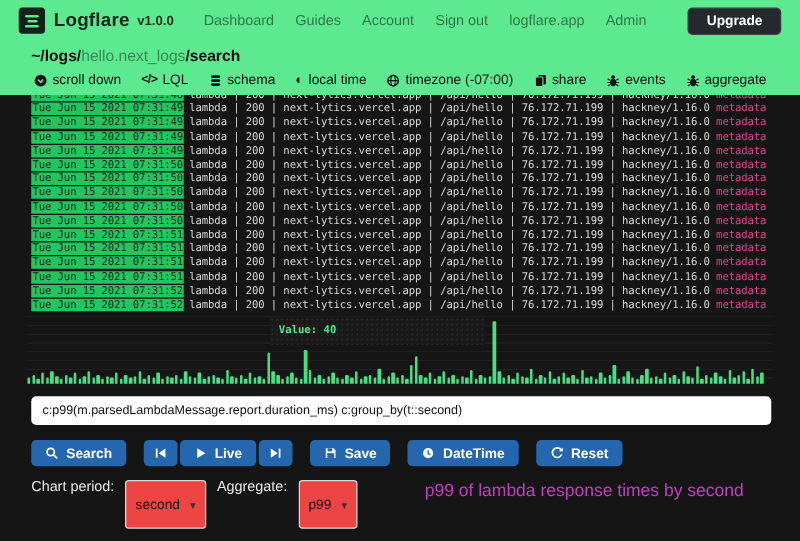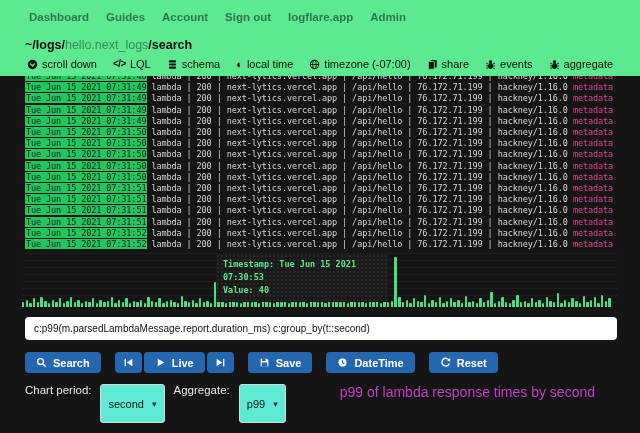--- a/index.html
+++ b/index.html
@@ -16,21 +16,21 @@
   }
   .brand { display: flex; align-items: center; gap: 7px; cursor: pointer; }
   .logo-tile {
     width: 21px; height: 21px; background: #10231a; border-radius: 3px;
     display: flex; flex-direction: column; justify-content: center; align-items: center; gap: 2px;
   }
   .logo-tile i { display: block; width: 11px; height: 2px; background: #5ce98f; border-radius: 1px; }
   .logo-tile i.mid { width: 8px; }
   .brand-name { font-size: 15px; font-weight: 700; color: #10231a; letter-spacing: 0.2px; }
   .brand-ver { font-size: 10.5px; font-weight: 600; color: #143122; margin-left: -1px; }
-  .nav-menu { display: flex; align-items: flex-start; gap: 17px; margin-left: 14px; flex: 1; font-weight: bold; }
+  .nav-menu { display: flex; align-items: flex-start; gap: 17px; margin-left: 24px; flex: 1; }
   .nav-link {
     font-size: 11.5px; color: rgba(0,0,0,0.5); text-decoration: none; cursor: pointer;
   }
   .upgrade-btn {
     background: #25292d; color: #fff; border: 1px solid #3a3f44; border-radius: 4px;
     font-size: 11px; font-weight: 600; height: 22px; padding: 0 14px; cursor: pointer;
     font-family: "Liberation Sans", sans-serif;
   }
   .breadcrumb {
     padding: 5px 0 2px 25px; font-size: 12.5px; font-weight: 600; color: #0d0d0d;
@@ -86,41 +86,51 @@
   .btn {
     background: #2467af; color: #fff; border: none; border-radius: 4px; cursor: pointer;
     height: 21px; padding: 0 11px; display: inline-flex; align-items: center; gap: 6px;
     font-family: "Liberation Sans", sans-serif; font-size: 11px; font-weight: 600;
   }
   .btn-group { display: inline-flex; gap: 2px; }
   .btn.sq { padding: 0 8px; }
   .controls { margin: 11px 45px 0 25px; display: flex; align-items: flex-start; gap: 9px; }
   .ctl-label { font-size: 11.5px; color: #e8e8e8; }
   .select {
-    background: #5eead4; border: 1px solid #d8d8d8; border-radius: 3px; height: 39px;
+    background: #ef4444; border: 1px solid #d8d8d8; border-radius: 3px; height: 39px;
     display: inline-flex; align-items: center; gap: 8px; padding: 14px 7px; cursor: pointer;
     font-size: 11px; color: #111;
   }
   .select .caret { font-size: 9px; color: #333; }
   .chart-note { margin-left: auto; font-size: 14px; color: #c43ec4; }
   .elapsed { margin: 10px 0 0 25px; font-size: 10px; color: #b9b9b9; }
 </style>
 </head>
 <body>
 
 <div class="header">
   <div class="navbar">
+    <div class="brand">
+      <span class="logo-tile">
+          <i></i>
+          <i class="mid"></i>
+          <i></i>
+        </span>
+      <span class="brand-name">Logflare</span>
+      <span class="brand-ver">v1.0.0</span>
+    </div>
     <nav class="nav-menu" id="nav-items">
         <a class="nav-link">Dashboard</a>
         <a class="nav-link">Guides</a>
         <a class="nav-link">Account</a>
         <a class="nav-link">Sign out</a>
         <a class="nav-link">logflare.app</a>
         <a class="nav-link">Admin</a>
       </nav>
+    <button class="upgrade-btn">Upgrade</button>
   </div>
   <div class="breadcrumb"><span>~/logs/</span><span class="muted">hello.next_logs</span><span class="bold">/search</span></div>
   <div class="toolbar" id="toolbar">
       <span class="tool">
         <span class="ticon">
           <svg width="11" height="11" viewBox="0 0 12 12">
             <circle cx="6" cy="6" r="5.2" fill="#111"></circle>
             <path d="M3.7 5 L6 7.5 L8.3 5" fill="none" stroke="#5ce98f" stroke-width="1.5"></path>
           </svg>
         </span>
@@ -381,21 +391,20 @@
         <div class="bar" style="height: 11.25px; background: rgb(71, 223, 131);"></div>
         <div class="bar" style="height: 5px; background: rgb(71, 223, 131);"></div>
         <div class="bar" style="height: 7.5px; background: rgb(71, 223, 131);"></div>
         <div class="bar" style="height: 10px; background: rgb(71, 223, 131);"></div>
         <div class="bar" style="height: 3.75px; background: rgb(71, 223, 131);"></div>
         <div class="bar" style="height: 12.5px; background: rgb(71, 223, 131);"></div>
         <div class="bar" style="height: 6.25px; background: rgb(71, 223, 131);"></div>
         <div class="bar" style="height: 8.75px; background: rgb(71, 223, 131);"></div>
       </div>
     <div class="chart-tooltip">
-      <div>Timestamp: Tue Jun 15 2021 07:30:53</div>
       <div>Value: 40</div>
     </div>
   </div>
 
   <input class="query" value="c:p99(m.parsedLambdaMessage.report.duration_ms) c:group_by(t::second)" style="">
 
   <div class="actions">
     <button class="btn">
       <svg width="11" height="11" viewBox="0 0 12 12">
           <circle cx="5" cy="5" r="3.2" fill="none" stroke="#fff" stroke-width="1.5"></circle>

